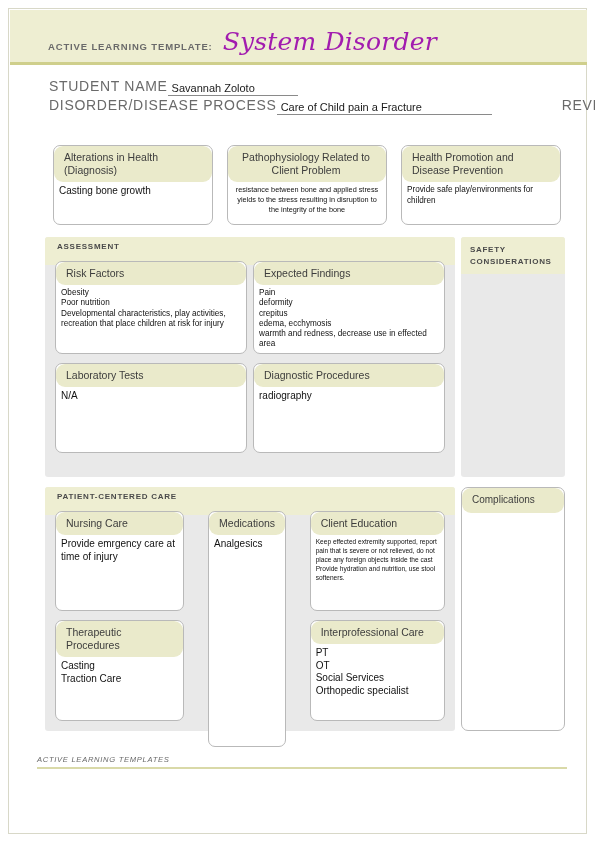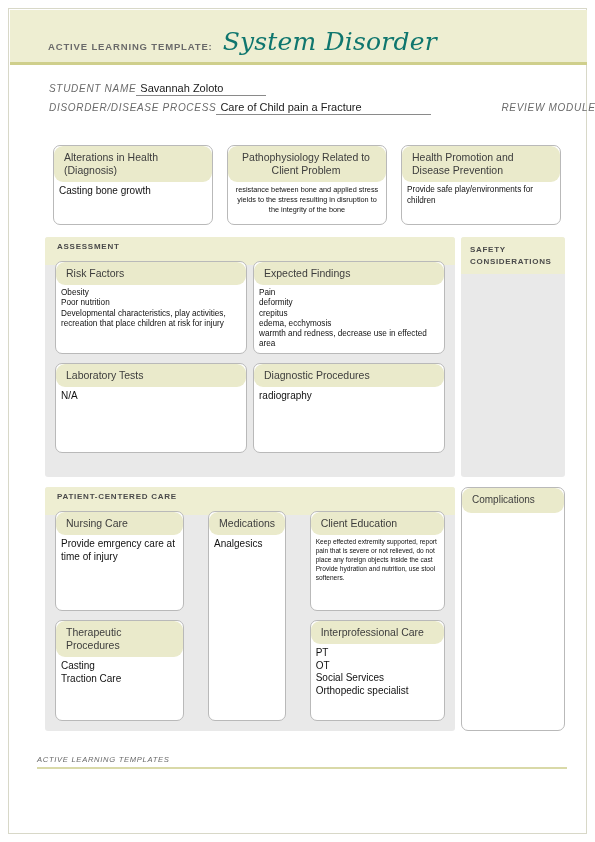--- a/index.html
+++ b/index.html
@@ -46,45 +46,44 @@
     letter-spacing: 0.85px;
     color: #6a6a6a;
     font-weight: bold;
     text-transform: uppercase;
     padding-bottom: 3px;
   }
   .alt-title {
     font-family: "DejaVu Serif", serif;
     font-style: italic;
     font-size: 25px;
-    color: #0f766e;
+    color: #a21caf;
     margin-left: 10px;
     letter-spacing: 0.2px;
   }
 
   
   .ident {
     position: absolute;
     left: 40px; top: 68px;
     width: 510px;
   }
   .ident-row {
     position: relative;
     height: 19px;
     display: flex;
     align-items: flex-end;
   }
   .ident-lbl {
-    font-size: 10px;
+    font-size: 14px;
     letter-spacing: 0.7px;
     color: #6a6a6a;
     text-transform: uppercase;
     white-space: nowrap;
     padding-bottom: 2px;
-    font-style: italic;
   }
   .ident-val {
     font-size: 11px;
     color: #1a1a1a;
     padding: 0 4px 1px 4px;
     border-bottom: 1px solid #8a8a8a;
     min-width: 130px;
     white-space: nowrap;
   }
   .ident-val.wide { min-width: 215px; }
@@ -204,21 +203,21 @@
     width: 390px;
     display: flex;
     justify-content: space-between;
     gap: 24px;
   }
   .pcc-col-a { width: 143px; display: flex; flex-direction: column; }
   .pcc-col-b { width: 86px; }
   .pcc-col-c { width: 150px; display: flex; flex-direction: column; }
   .pcc-col-a .card.nursing { height: 100px; }
   .pcc-col-a .card.therap { height: 101px; margin-top: 9px; }
-  .pcc-col-b .card.meds { height: 210px; }
+  .pcc-col-b .card.meds { height: 236px; }
   .pcc-col-c .card.educ { height: 100px; }
   .pcc-col-c .card.inter { height: 101px; margin-top: 9px; }
   .pcc-grid .card-bd { font-size: 10px; }
   .pcc-col-c .card.educ .card-bd { font-size: 6.6px; line-height: 1.35; }
 
   
   .complic {
     position: absolute;
     left: 452px; top: 478px;
     width: 104px; height: 244px;

